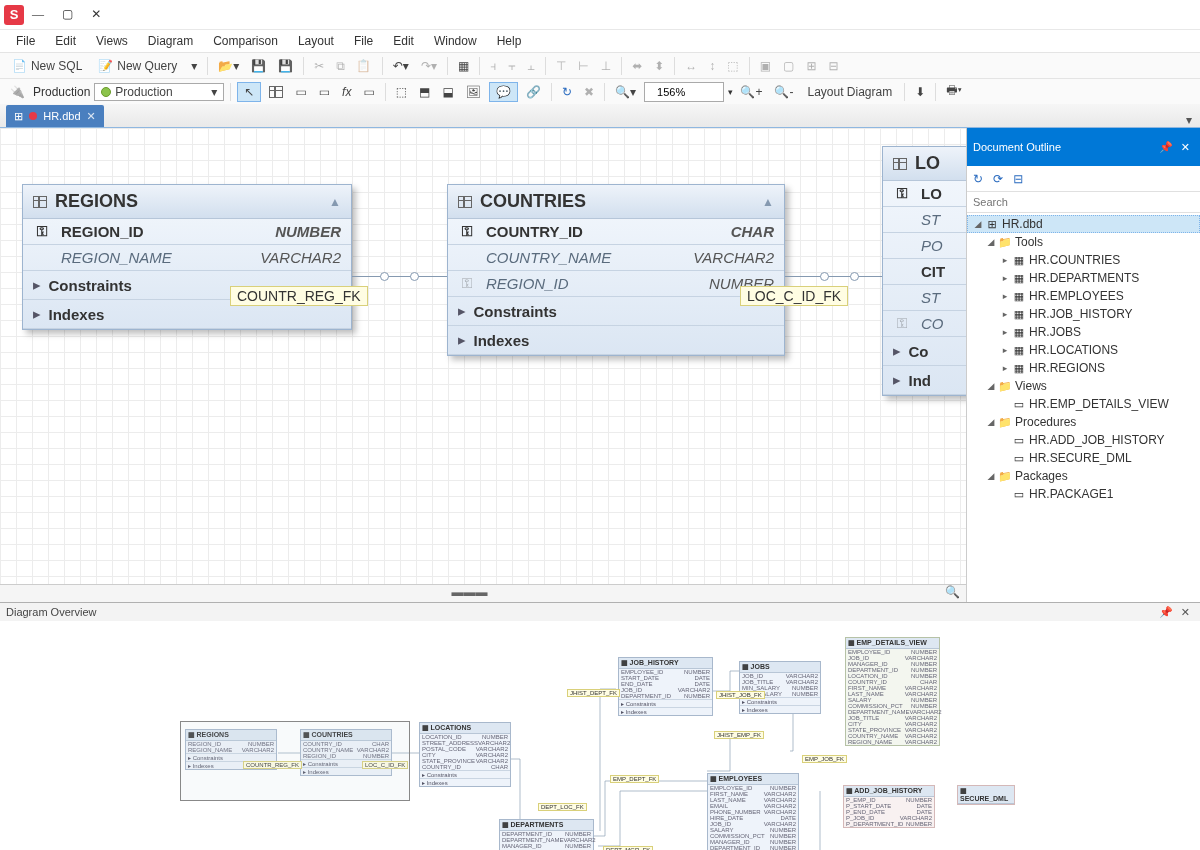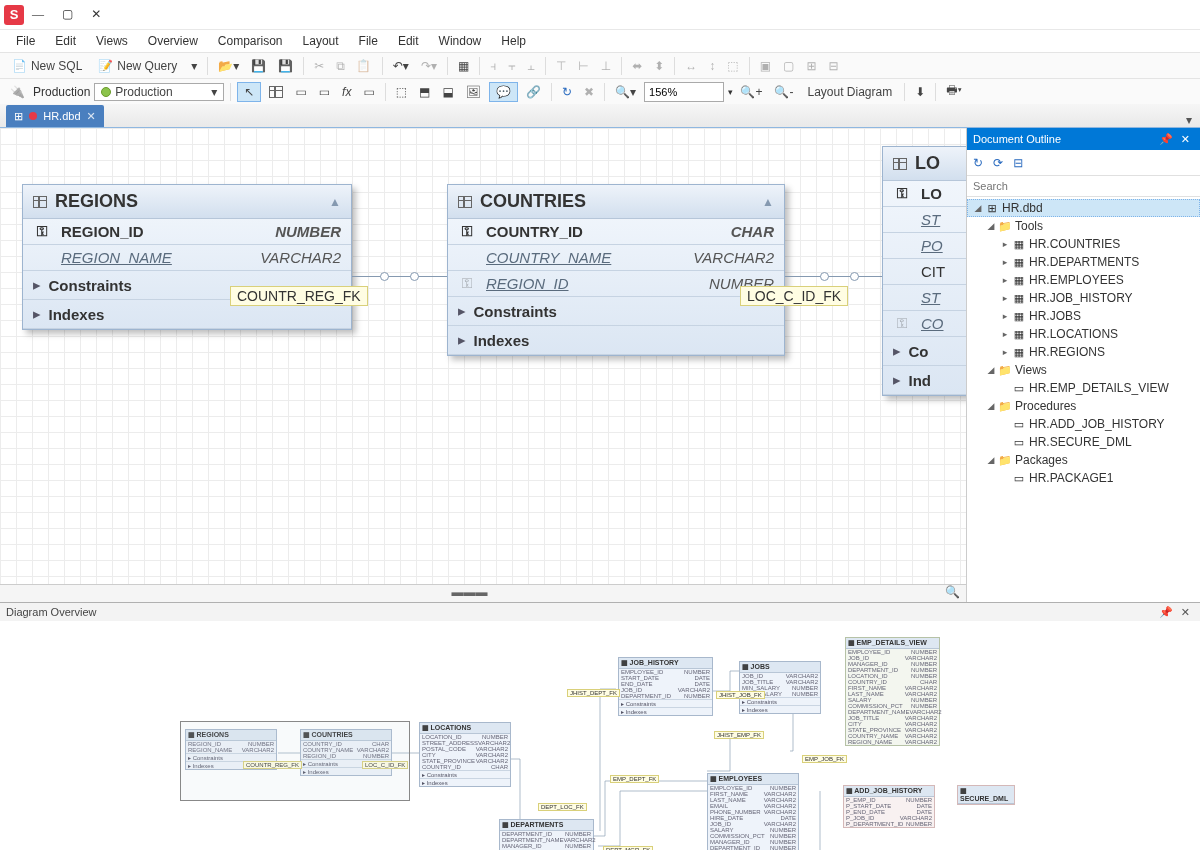--- a/index.html
+++ b/index.html
@@ -8,54 +8,54 @@
 .titlebar .app-icon { width: 20px; height: 20px; background: #e63946; border-radius: 3px; display: flex; align-items: center; justify-content: center; color: #fff; font-weight: bold; font-size: 13px; margin-right: 8px; }
 .titlebar .title-text { flex: 1; font-size: 12px; }
 .titlebar .win-btns { display: flex; gap: 18px; padding-right: 8px; }
 .titlebar .win-btn { font-family: "Segoe UI Symbol"; font-size: 12px; cursor: pointer; }
 .menubar { height: 22px; display: flex; align-items: center; padding: 0 8px; gap: 4px; }
 .menubar .menu-item { padding: 2px 8px; cursor: pointer; }
 .toolbar { height: 26px; display: flex; align-items: center; padding: 0 6px; gap: 4px; border-top: 1px solid #e4e4e4; background: #fafafa; }
 .toolbar .tb-btn { padding: 2px 4px; cursor: pointer; display: flex; align-items: center; gap: 4px; color: #444; position: relative; }
 .toolbar .tb-btn.txt { padding: 2px 6px; }
 .toolbar .sep { width: 1px; height: 18px; background: #ddd; margin: 0 2px; }
-.toolbar select, .toolbar input { font-size: 11px; border: 1px solid #aaa; height: 20px; padding: 0 4px; }
+.toolbar select, .toolbar input { font-size: 11px; border: 1px solid #aaa; height: 20px; padding: 0 12px; }
 .conn-dot { width: 10px; height: 10px; border-radius: 50%; background: #8bc34a; border: 1px solid #6a9a2b; display: inline-block; }
 .tabstrip { height: 24px; background: linear-gradient(#f6f6f6,#e9e9e9); display: flex; align-items: flex-end; padding-left: 6px; border-bottom: 1px solid #8fb7e0; }
 .tabstrip .tab { height: 22px; background: #4a7fbf; color: #fff; display: flex; align-items: center; padding: 0 8px; font-size: 11px; gap: 6px; border-radius: 2px 2px 0 0; }
 .tabstrip .tab .dot { width: 8px; height: 8px; border-radius: 50%; background: #e63946; }
 .tabstrip .tab .close { cursor: pointer; opacity: .8; }
 .tabstrip .spacer { flex: 1; }
 .tabstrip .chev { padding: 0 8px; color: #555; cursor: pointer; }
 .workspace { display: flex; height: 474px; }
 .canvas-wrap { flex: 1; position: relative; overflow: hidden; border-right: 1px solid #ccc; }
 .canvas { position: absolute; inset: 0; background-image: linear-gradient(#ececec 1px, transparent 1px), linear-gradient(90deg, #ececec 1px, transparent 1px); background-size: 16px 16px; }
 .entity { position: absolute; background: linear-gradient(#f4f8fd,#dbe6f3); border: 1px solid #9db4cf; box-shadow: 4px 4px 6px rgba(0,0,0,.25); font-size: 15px; }
 .entity .e-header { background: linear-gradient(#eef3fa,#d2dfee); padding: 6px 10px; font-weight: bold; font-size: 18px; display: flex; align-items: center; gap: 8px; border-bottom: 1px solid #b6c6d9; }
 .entity .e-header .collapse { margin-left: auto; color: #8599b0; cursor: pointer; font-size: 12px; }
 .entity .e-row { display: flex; align-items: center; padding: 4px 10px; gap: 10px; border-bottom: 1px solid #c6d3e2; }
 .entity .e-row.pk { font-weight: bold; }
 .entity .e-row .col-name { flex: 1; }
 .entity .e-row .col-type { color: #555; font-style: italic; }
-.entity .e-row.fk .col-name, .entity .e-row.nonpk .col-name { font-style: italic; color: #5a6b7d; text-decoration: underline; }
+.entity .e-row.fk .col-name, .entity .e-row.nonpk .col-name { font-style: italic; color: #5a6b7d; }
 .entity .e-sec { padding: 5px 10px; display: flex; align-items: center; gap: 8px; border-bottom: 1px solid #c6d3e2; }
 .entity .e-sec .arrow { color: #556; }
 .entity .ico { width: 18px; text-align: center; font-size: 14px; }
 .key-ico::before { content: "⚿"; }
 .tbl-ico { display: inline-block; border: 1.5px solid #666; width: 14px; height: 12px; position: relative; }
 .tbl-ico::before, .tbl-ico::after { content: ""; position: absolute; background: #666; }
 .tbl-ico::before { left: 0; right: 0; top: 3px; height: 1.5px; }
 .tbl-ico::after { top: 0; bottom: 0; left: 4px; width: 1.5px; }
 .rel-label { position: absolute; background: #fffde3; border: 1px solid #d9d07a; padding: 1px 6px; font-size: 14px; color: #333; }
 .rel-line { position: absolute; height: 1px; background: #8599b0; }
 .rel-circ { position: absolute; width: 9px; height: 9px; border: 1px solid #8599b0; border-radius: 50%; background: #fff; }
 .canvas-footer { position: absolute; left: 0; right: 0; bottom: 0; height: 18px; background: #f5f5f5; border-top: 1px solid #ccc; display: flex; }
 .canvas-footer .zoom-ico { margin-left: auto; padding: 0 6px; color: #666; cursor: pointer; }
 .outline-panel { width: 233px; display: flex; flex-direction: column; background: #fff; }
-.outline-header { height: 22px; background: #0078d7; color: #fff; display: flex; align-items: center; padding: 0 6px; font-size: 11px; justify-content: center; }
+.outline-header { height: 38px; background: #0078d7; color: #fff; display: flex; align-items: center; padding: 0 6px; font-size: 11px; justify-content: center; }
 .outline-header .sp { flex: 1; }
 .outline-header .hbtn { cursor: pointer; padding: 0 4px; }
 .outline-tools { height: 26px; display: flex; align-items: center; padding: 0 6px; gap: 10px; border-bottom: 1px solid #e0e0e0; color: #2a6bbf; }
 .outline-tools span { cursor: pointer; }
 .outline-search { border: none; border-bottom: 1px solid #e0e0e0; padding: 4px 6px; font-size: 11px; width: 100%; outline: none; }
 .tree { flex: 1; overflow: auto; font-size: 12px; padding: 2px 0; }
 .tree-node { display: flex; align-items: center; height: 18px; padding-right: 4px; white-space: nowrap; }
 .tree-node.selected { background: #cde6f7; border: 1px dotted #7eb4ea; }
 .tree-arrow { width: 12px; text-align: center; color: #666; cursor: pointer; font-size: 9px; }
 .tree-ico { width: 16px; text-align: center; margin-right: 2px; font-size: 11px; }
@@ -88,21 +88,21 @@
     <span class="win-btn">—</span>
     <span class="win-btn">▢</span>
     <span class="win-btn">✕</span>
   </div>
 </div>
 
 <div class="menubar">
   <span class="menu-item">File</span>
   <span class="menu-item">Edit</span>
   <span class="menu-item">Views</span>
-  <span class="menu-item">Overview</span>
+  <span class="menu-item">Diagram</span>
   <span class="menu-item">Comparison</span>
   <span class="menu-item">Layout</span>
   <span class="menu-item">File</span>
   <span class="menu-item">Edit</span>
   <span class="menu-item">Window</span>
   <span class="menu-item">Help</span>
 </div>
 
 <div class="toolbar">
   <span class="tb-btn txt">📄 <span>New SQL</span></span>
@@ -267,21 +267,21 @@
             <span class="col-name">LO</span>
           </div>
         <div class="e-row nonpk">
             <span class="ico"></span>
             <span class="col-name">ST</span>
           </div>
         <div class="e-row nonpk">
             <span class="ico"></span>
             <span class="col-name">PO</span>
           </div>
-        <div class="e-row" style="font-weight:normal">
+        <div class="e-row" style="font-weight:bold">
             <span class="ico"></span>
             <span class="col-name">CIT</span>
           </div>
         <div class="e-row nonpk">
             <span class="ico"></span>
             <span class="col-name">ST</span>
           </div>
         <div class="e-row fk">
             <span class="ico key-ico" style="opacity:.4"></span>
             <span class="col-name">CO</span>

